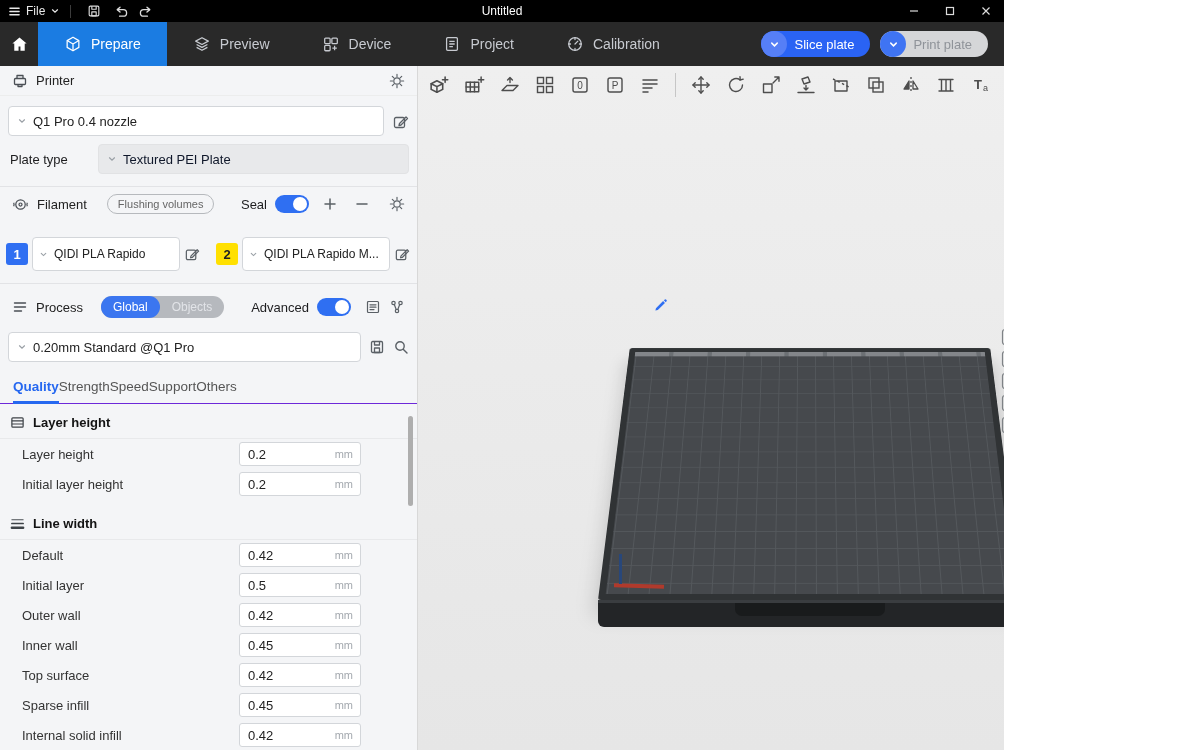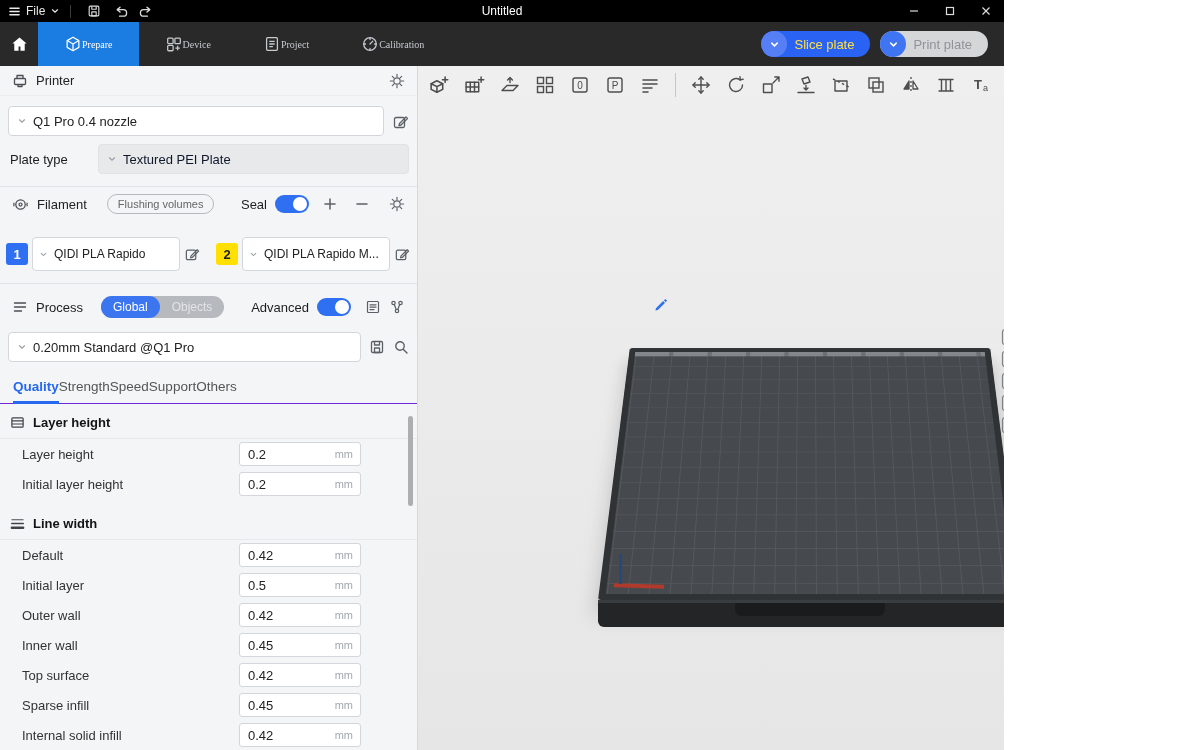--- a/index.html
+++ b/index.html
@@ -14,26 +14,26 @@
   .tb-file { display:flex; align-items:center; gap:5px; font-size:12px; cursor:pointer; }
   .tb-sep { width:1px; height:13px; background:#3c3c3c; margin:0 10px; }
   .tb-btn { width:26px; height:22px; display:flex; align-items:center; justify-content:center; cursor:pointer; color:#dcdcdc; }
   .tb-title { position:absolute; left:0; right:0; text-align:center; font-size:12px; color:#fff; pointer-events:none; }
   .tb-win { position:absolute; right:0; top:0; display:flex; }
   .tb-win .tb-btn { width:36px; }
 
   
   .tabbar { position:absolute; top:22px; left:0; right:0; height:44px; background:#292929; display:flex; align-items:center; z-index:30; }
   .home-btn { width:38px; height:44px; display:flex; align-items:center; justify-content:center; color:#fff; cursor:pointer; }
-  .tab { display:flex; align-items:center; height:44px; padding:0 26px; color:#c7cad0; font-size:10px; cursor:pointer; white-space:nowrap;font-family:Liberation Serif, serif; }
+  .tab { display:flex; align-items:center; gap:9px; height:44px; padding:0 26px; color:#c7cad0; font-size:14px; cursor:pointer; white-space:nowrap; }
   .tab.active { background:#1b7ce2; color:#fff; }
   .actions { margin-left:auto; display:flex; align-items:center; gap:10px; padding-right:16px; }
   .pill { height:26px; border-radius:13px; display:flex; align-items:center; cursor:pointer; font-size:13px; padding-right:16px; gap:7px; }
   .pill .chev { width:26px; height:26px; border-radius:13px; display:flex; align-items:center; justify-content:center; color:#fff; flex:0 0 auto; }
-  .pill.slice { background:#2a63f4; color:#fde047; }
+  .pill.slice { background:#2a63f4; color:#ffffff; }
   .pill.slice .chev { background:#567ff6; }
   .pill.print { background:#d5d6d8; color:#8f9399; }
   .pill.print .chev { background:#3f74f3; }
 
   
   .sidebar { position:absolute; top:66px; left:0; width:418px; bottom:0; background:#f4f5f7; border-right:1px solid #d8d8d8; overflow:hidden; z-index:10; }
   .sec-head { height:30px; padding:0 12px; display:flex; align-items:center; gap:8px; color:#222; border-bottom:1px solid #eceded; }
   .sec-head .icn { color:#4a4f55; }
   .ml-auto { margin-left:auto; }
   .icon-btn { color:#5a6066; cursor:pointer; display:flex; align-items:center; justify-content:center; }
@@ -179,20 +179,29 @@
         <svg width="18" height="18" viewBox="0 0 20 20" fill="none" stroke="currentColor" stroke-width="1.4" stroke-linejoin="round">
             <path d="M10 2.5l6.5 3.7v7.6L10 17.5l-6.5-3.7V6.2L10 2.5z"></path>
             <path d="M3.5 6.2L10 10l6.5-3.8M10 10v7.5"></path>
           </svg>
       </span>
       <span>Prepare</span>
     </div>
     <div class="tab">
       <span>
         <svg width="18" height="18" viewBox="0 0 20 20" fill="none" stroke="currentColor" stroke-width="1.4" stroke-linejoin="round">
+            <path d="M10 3l7 3.8L10 10.5 3 6.8 10 3z"></path>
+            <path d="M4 10.5l6 3.3 6-3.3M4 13.7l6 3.3 6-3.3"></path>
+          </svg>
+      </span>
+      <span>Preview</span>
+    </div>
+    <div class="tab">
+      <span>
+        <svg width="18" height="18" viewBox="0 0 20 20" fill="none" stroke="currentColor" stroke-width="1.4" stroke-linejoin="round">
             <rect x="3" y="3.5" width="6" height="6" rx="1"></rect>
             <rect x="11" y="3.5" width="6" height="6" rx="1"></rect>
             <rect x="3" y="11.5" width="6" height="6" rx="1"></rect>
             <path d="M14 12v5M11.5 14.5h5"></path>
           </svg>
       </span>
       <span>Device</span>
     </div>
     <div class="tab">
       <span>

